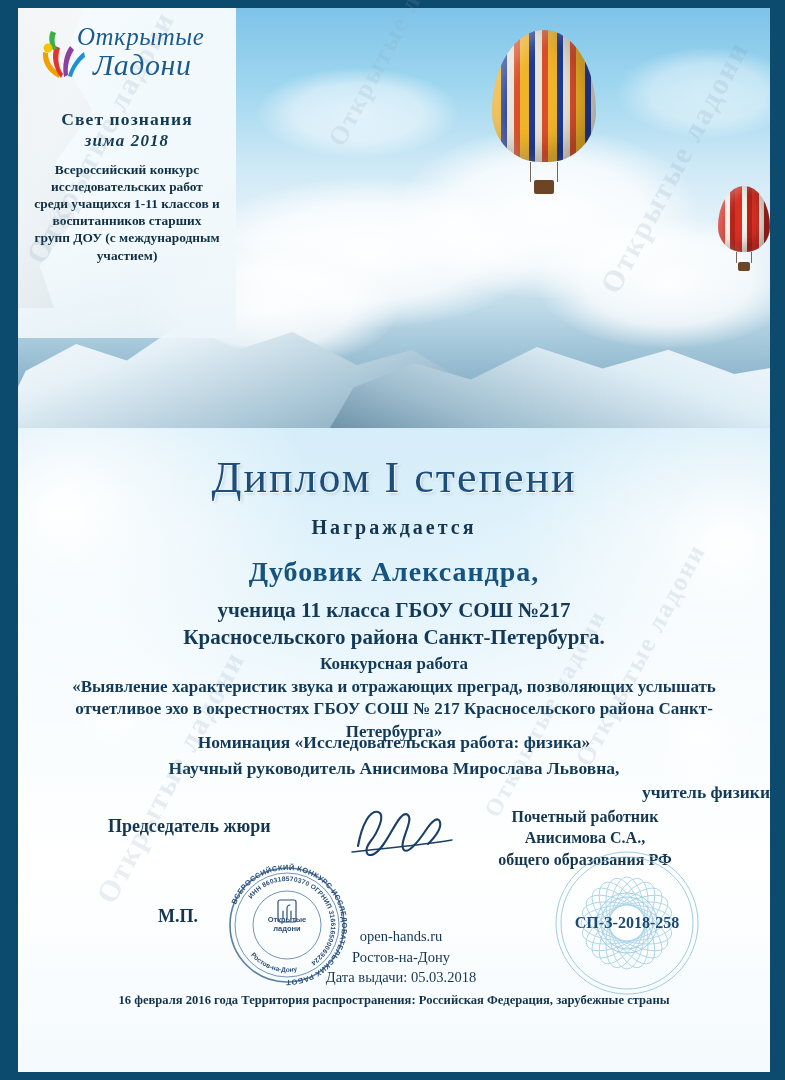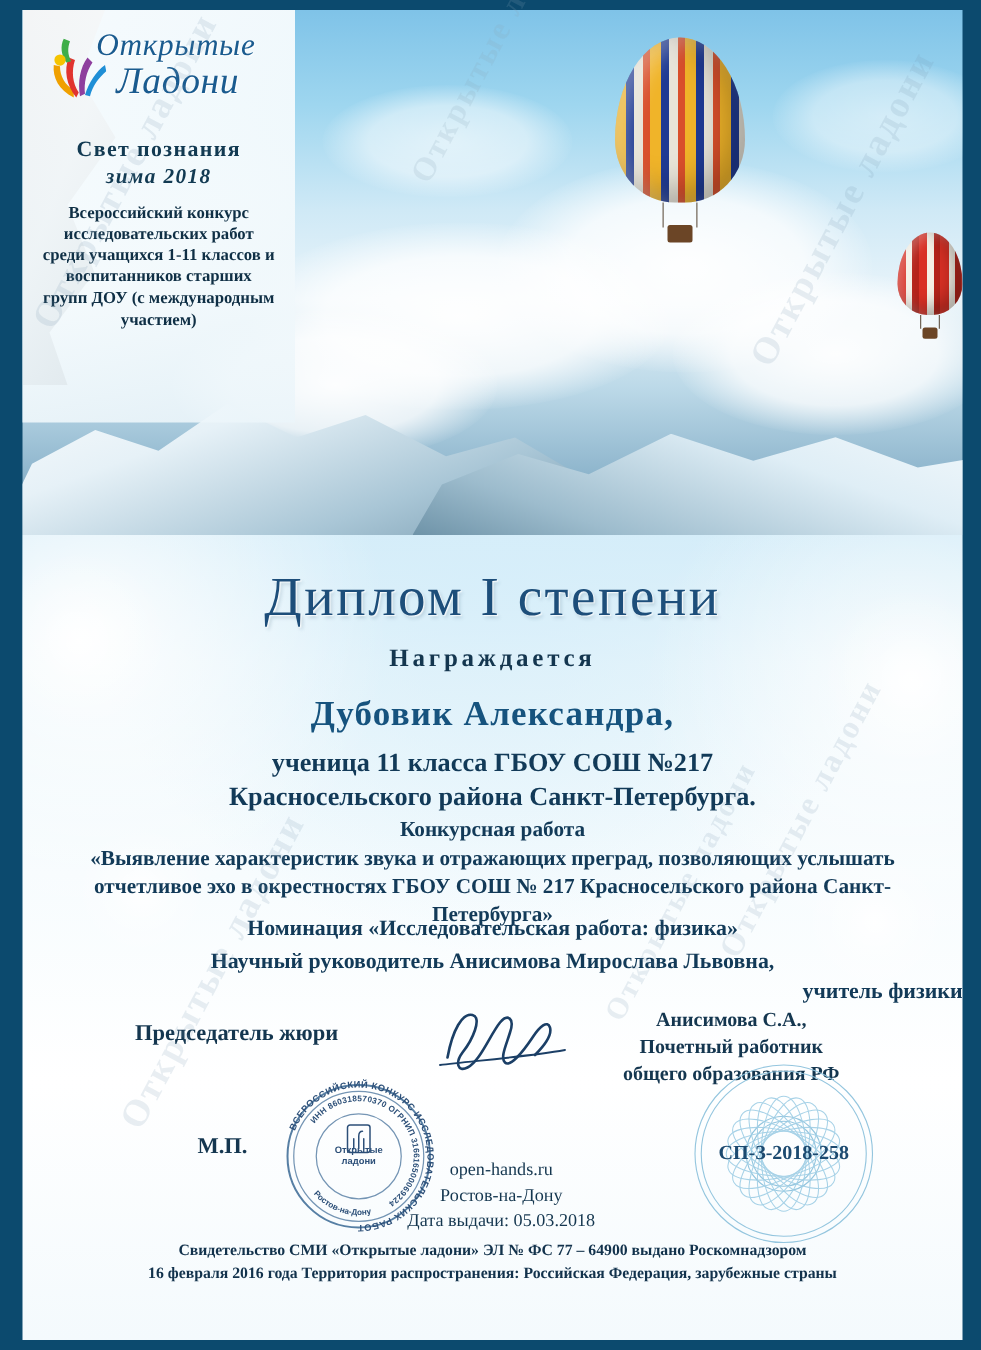--- a/index.html
+++ b/index.html
@@ -532,22 +532,22 @@
     <div class="supervisor-role">учитель физики</div>
 
     <div class="jury-chair">Председатель жюри</div>
 
     <svg class="signature" viewBox="0 0 120 66">
       <path d="M10 44 C14 22 22 8 30 10 C38 12 30 30 22 40 C16 48 18 56 26 52 C36 47 44 26 52 16 C58 9 64 12 60 24 C57 34 52 44 56 48 C60 52 70 40 78 28 C84 19 90 14 92 20 C94 27 86 36 80 42" fill="none" stroke="#1b3f66" stroke-width="2.1" stroke-linecap="round"></path>
       <path d="M4 50 C26 47 70 44 104 38" fill="none" stroke="#1b3f66" stroke-width="1.5" stroke-linecap="round"></path>
     </svg>
 
     <div class="signer">
+      <div>Почетный работник</div>
       <div>Анисимова С.А.,</div>
-      <div>Почетный работник</div>
       <div>общего образования РФ</div>
     </div>
 
     <div class="mp">М.П.</div>
 
     <div class="stamp">
       <svg viewBox="0 0 138 138" width="138" height="138">
         <defs>
           <path id="ringOuter" d="M 69,69 m -55,0 a 55,55 0 1,1 110,0 a 55,55 0 1,1 -110,0"></path>
           <path id="ringInner" d="M 69,69 m -44,0 a 44,44 0 1,1 88,0 a 44,44 0 1,1 -88,0"></path>
@@ -602,21 +602,20 @@
       <div class="seal-number">СП-З-2018-258</div>
     </div>
 
     <div class="issue-block">
       <div>open-hands.ru</div>
       <div>Ростов-на-Дону</div>
       <div>Дата выдачи: 05.03.2018</div>
     </div>
 
     <div class="footer">
-      <div>Свидетельство СМИ  «Открытые ладони» ЭЛ № ФС 77 – 64900 выдано Роскомнадзором</div>
       <div>16 февраля 2016 года Территория распространения: Российская Федерация, зарубежные страны</div>
     </div>
   </div>
 
   <div class="wm wm-a">Открытые ладони</div>
   <div class="wm wm-b">Открытые ладони</div>
   <div class="wm wm-c">Открытые ладони</div>
   <div class="wm wm-d">Открытые ладони</div>
   <div class="wm wm-e">Открытые ладони</div>
   <div class="wm wm-f">Открытые ладони</div>

